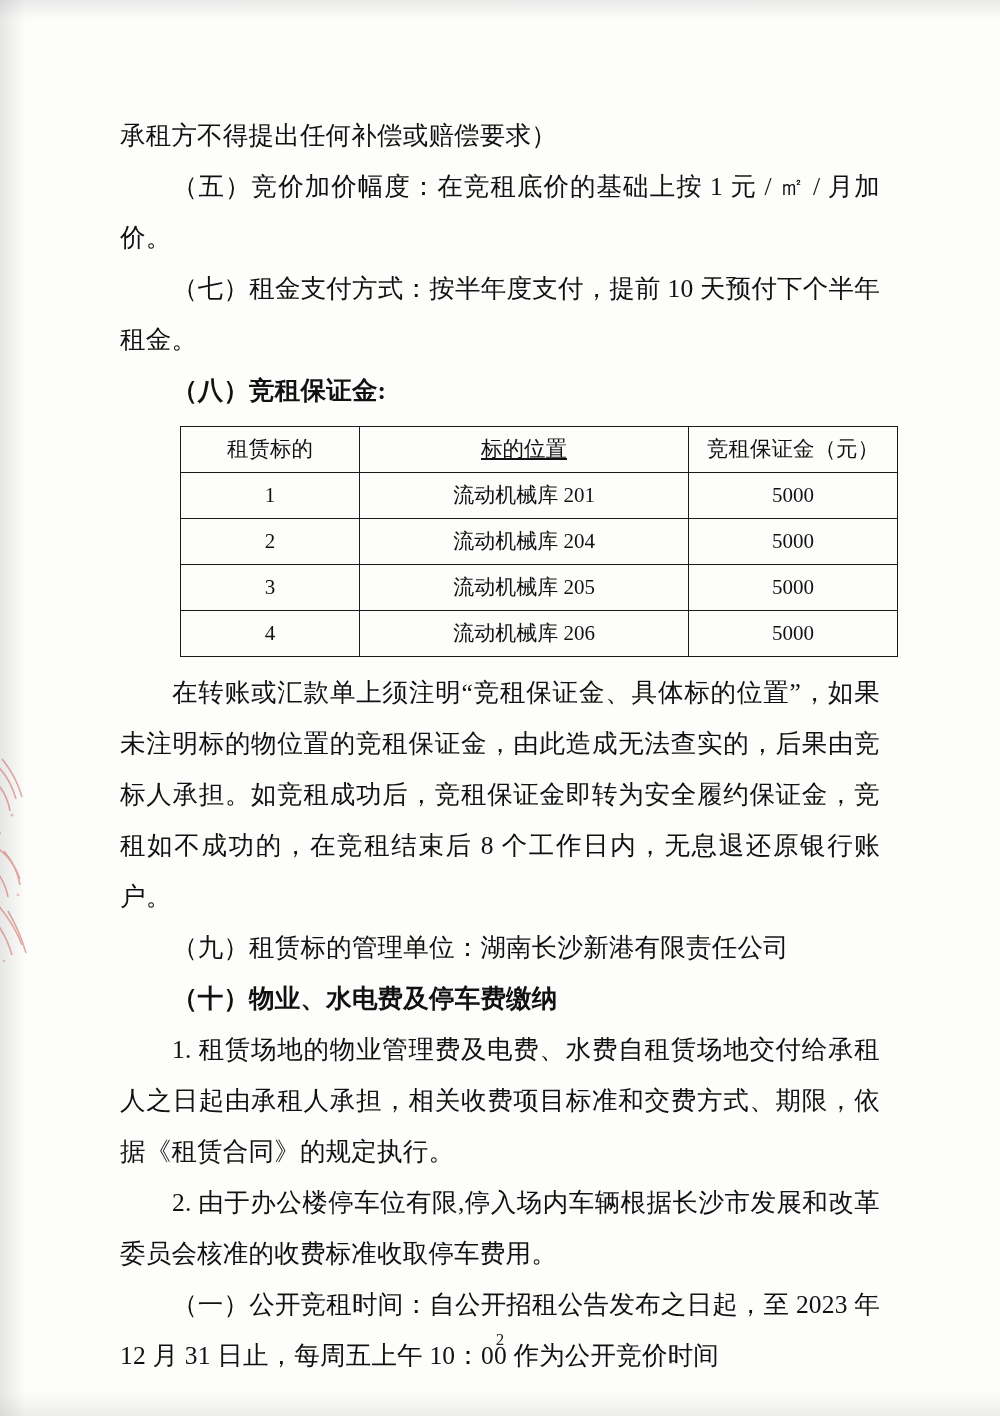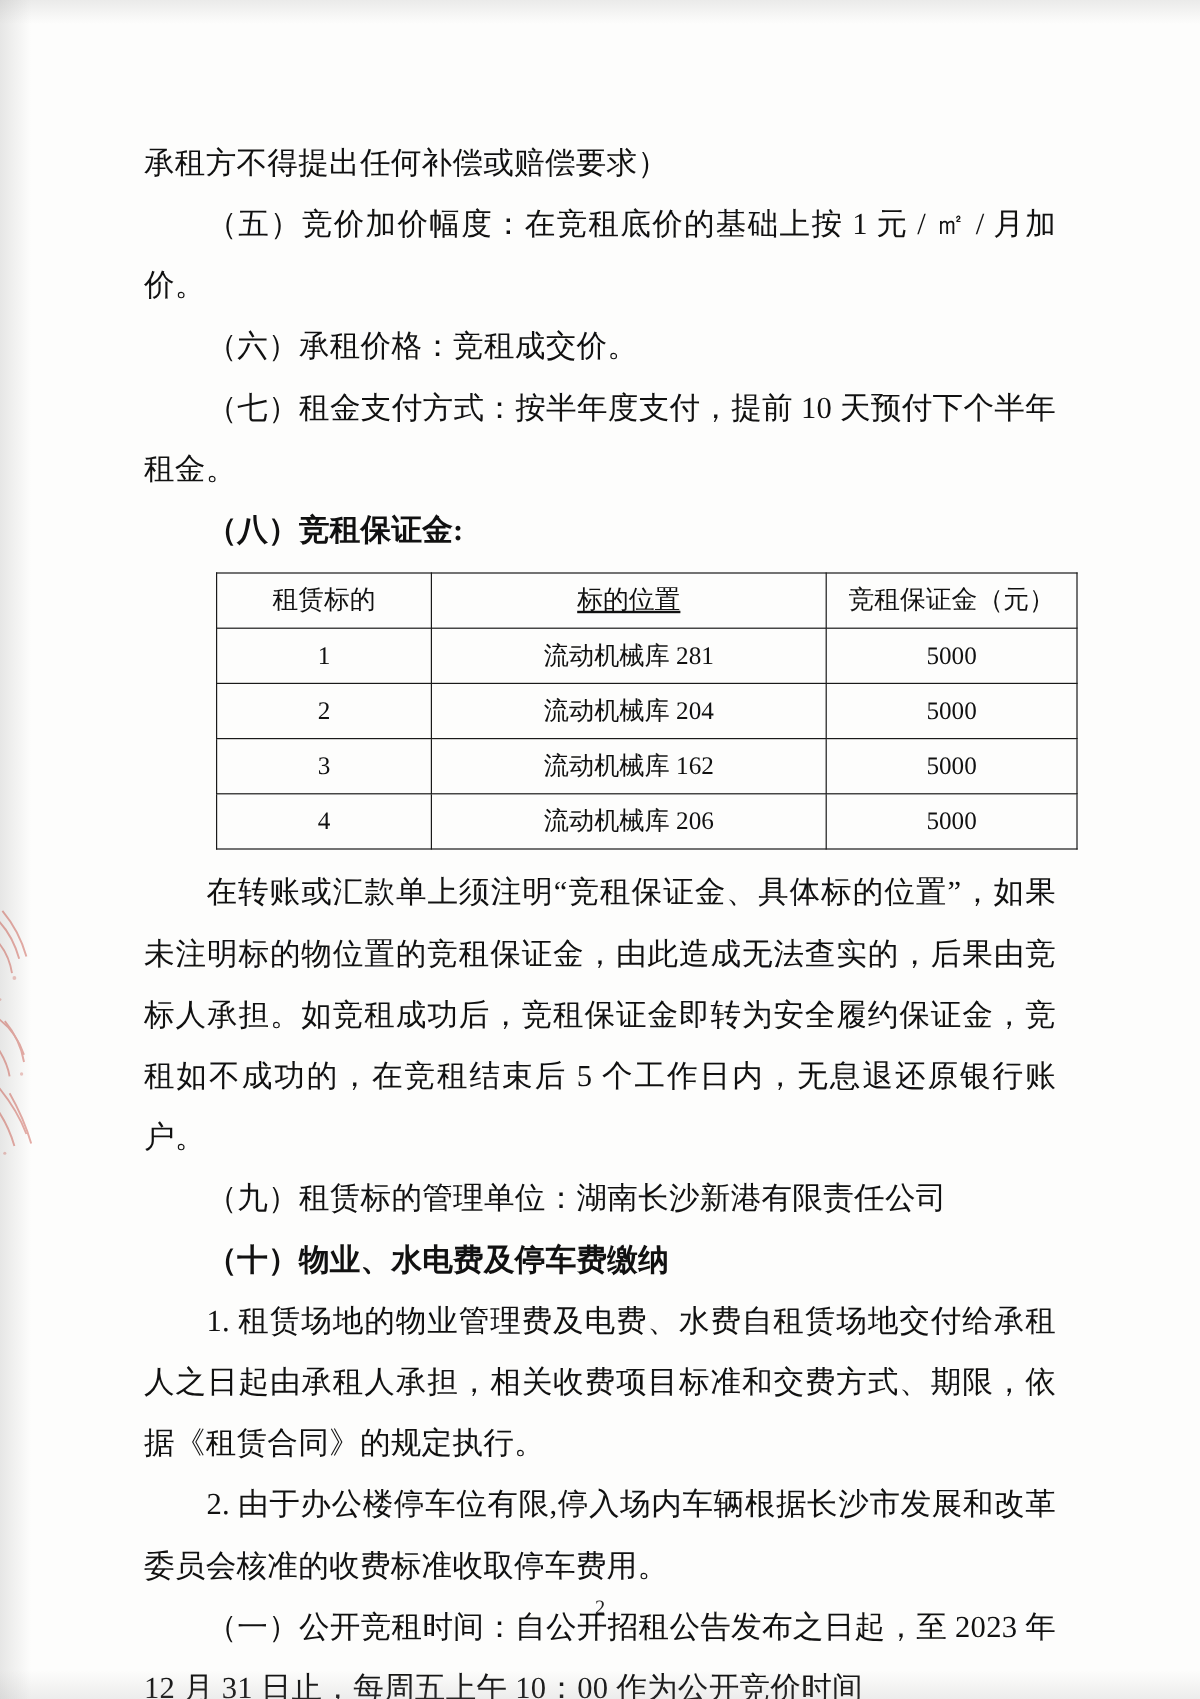--- a/index.html
+++ b/index.html
@@ -129,59 +129,58 @@
     <g fill="#c0392b" opacity="0.5">
       <circle cx="20" cy="60" r="1.6"></circle>
       <circle cx="8" cy="78" r="1.2"></circle>
       <circle cx="26" cy="140" r="1.4"></circle>
       <circle cx="12" cy="206" r="1.3"></circle>
     </g>
   </svg>
 
   <p class="para">承租方不得提出任何补偿或赔偿要求）</p>
   <p class="para indent">（五）竞价加价幅度：在竞租底价的基础上按 1 元 / ㎡ / 月加价。</p>
-  <p class="para indent">（六）承租价格：竞租成交价。</p>
   <p class="para indent">（七）租金支付方式：按半年度支付，提前 10 天预付下个半年租金。</p>
   <p class="para indent bold">（八）竞租保证金:</p>
 
   <div class="tbl-wrap">
     <table class="deposit-table">
       <thead>
         <tr>
           <th class="col-1">租赁标的</th>
           <th class="col-2">标的位置</th>
           <th class="col-3">竞租保证金（元）</th>
         </tr>
       </thead>
       <tbody>
         <tr>
           <td>1</td>
-          <td>流动机械库 281</td>
+          <td>流动机械库 201</td>
           <td>5000</td>
         </tr>
         <tr>
           <td>2</td>
           <td>流动机械库 204</td>
           <td>5000</td>
         </tr>
         <tr>
           <td>3</td>
-          <td>流动机械库 162</td>
+          <td>流动机械库 205</td>
           <td>5000</td>
         </tr>
         <tr>
           <td>4</td>
           <td>流动机械库 206</td>
           <td>5000</td>
         </tr>
       </tbody>
     </table>
   </div>
 
-  <p class="para indent">在转账或汇款单上须注明“竞租保证金、具体标的位置”，如果未注明标的物位置的竞租保证金，由此造成无法查实的，后果由竞标人承担。如竞租成功后，竞租保证金即转为安全履约保证金，竞租如不成功的，在竞租结束后 5 个工作日内，无息退还原银行账户。</p>
+  <p class="para indent">在转账或汇款单上须注明“竞租保证金、具体标的位置”，如果未注明标的物位置的竞租保证金，由此造成无法查实的，后果由竞标人承担。如竞租成功后，竞租保证金即转为安全履约保证金，竞租如不成功的，在竞租结束后 8 个工作日内，无息退还原银行账户。</p>
   <p class="para indent">（九）租赁标的管理单位：湖南长沙新港有限责任公司</p>
   <p class="para indent bold">（十）物业、水电费及停车费缴纳</p>
   <p class="para indent">1. 租赁场地的物业管理费及电费、水费自租赁场地交付给承租人之日起由承租人承担，相关收费项目标准和交费方式、期限，依据《租赁合同》的规定执行。</p>
   <p class="para indent">2. 由于办公楼停车位有限,停入场内车辆根据长沙市发展和改革委员会核准的收费标准收取停车费用。</p>
   <p class="para indent">（一）公开竞租时间：自公开招租公告发布之日起，至 2023 年 12 月 31 日止，每周五上午 10：00 作为公开竞价时间</p>
 
   <div class="page-number">2</div>
 </div>
 
 </body></html>

